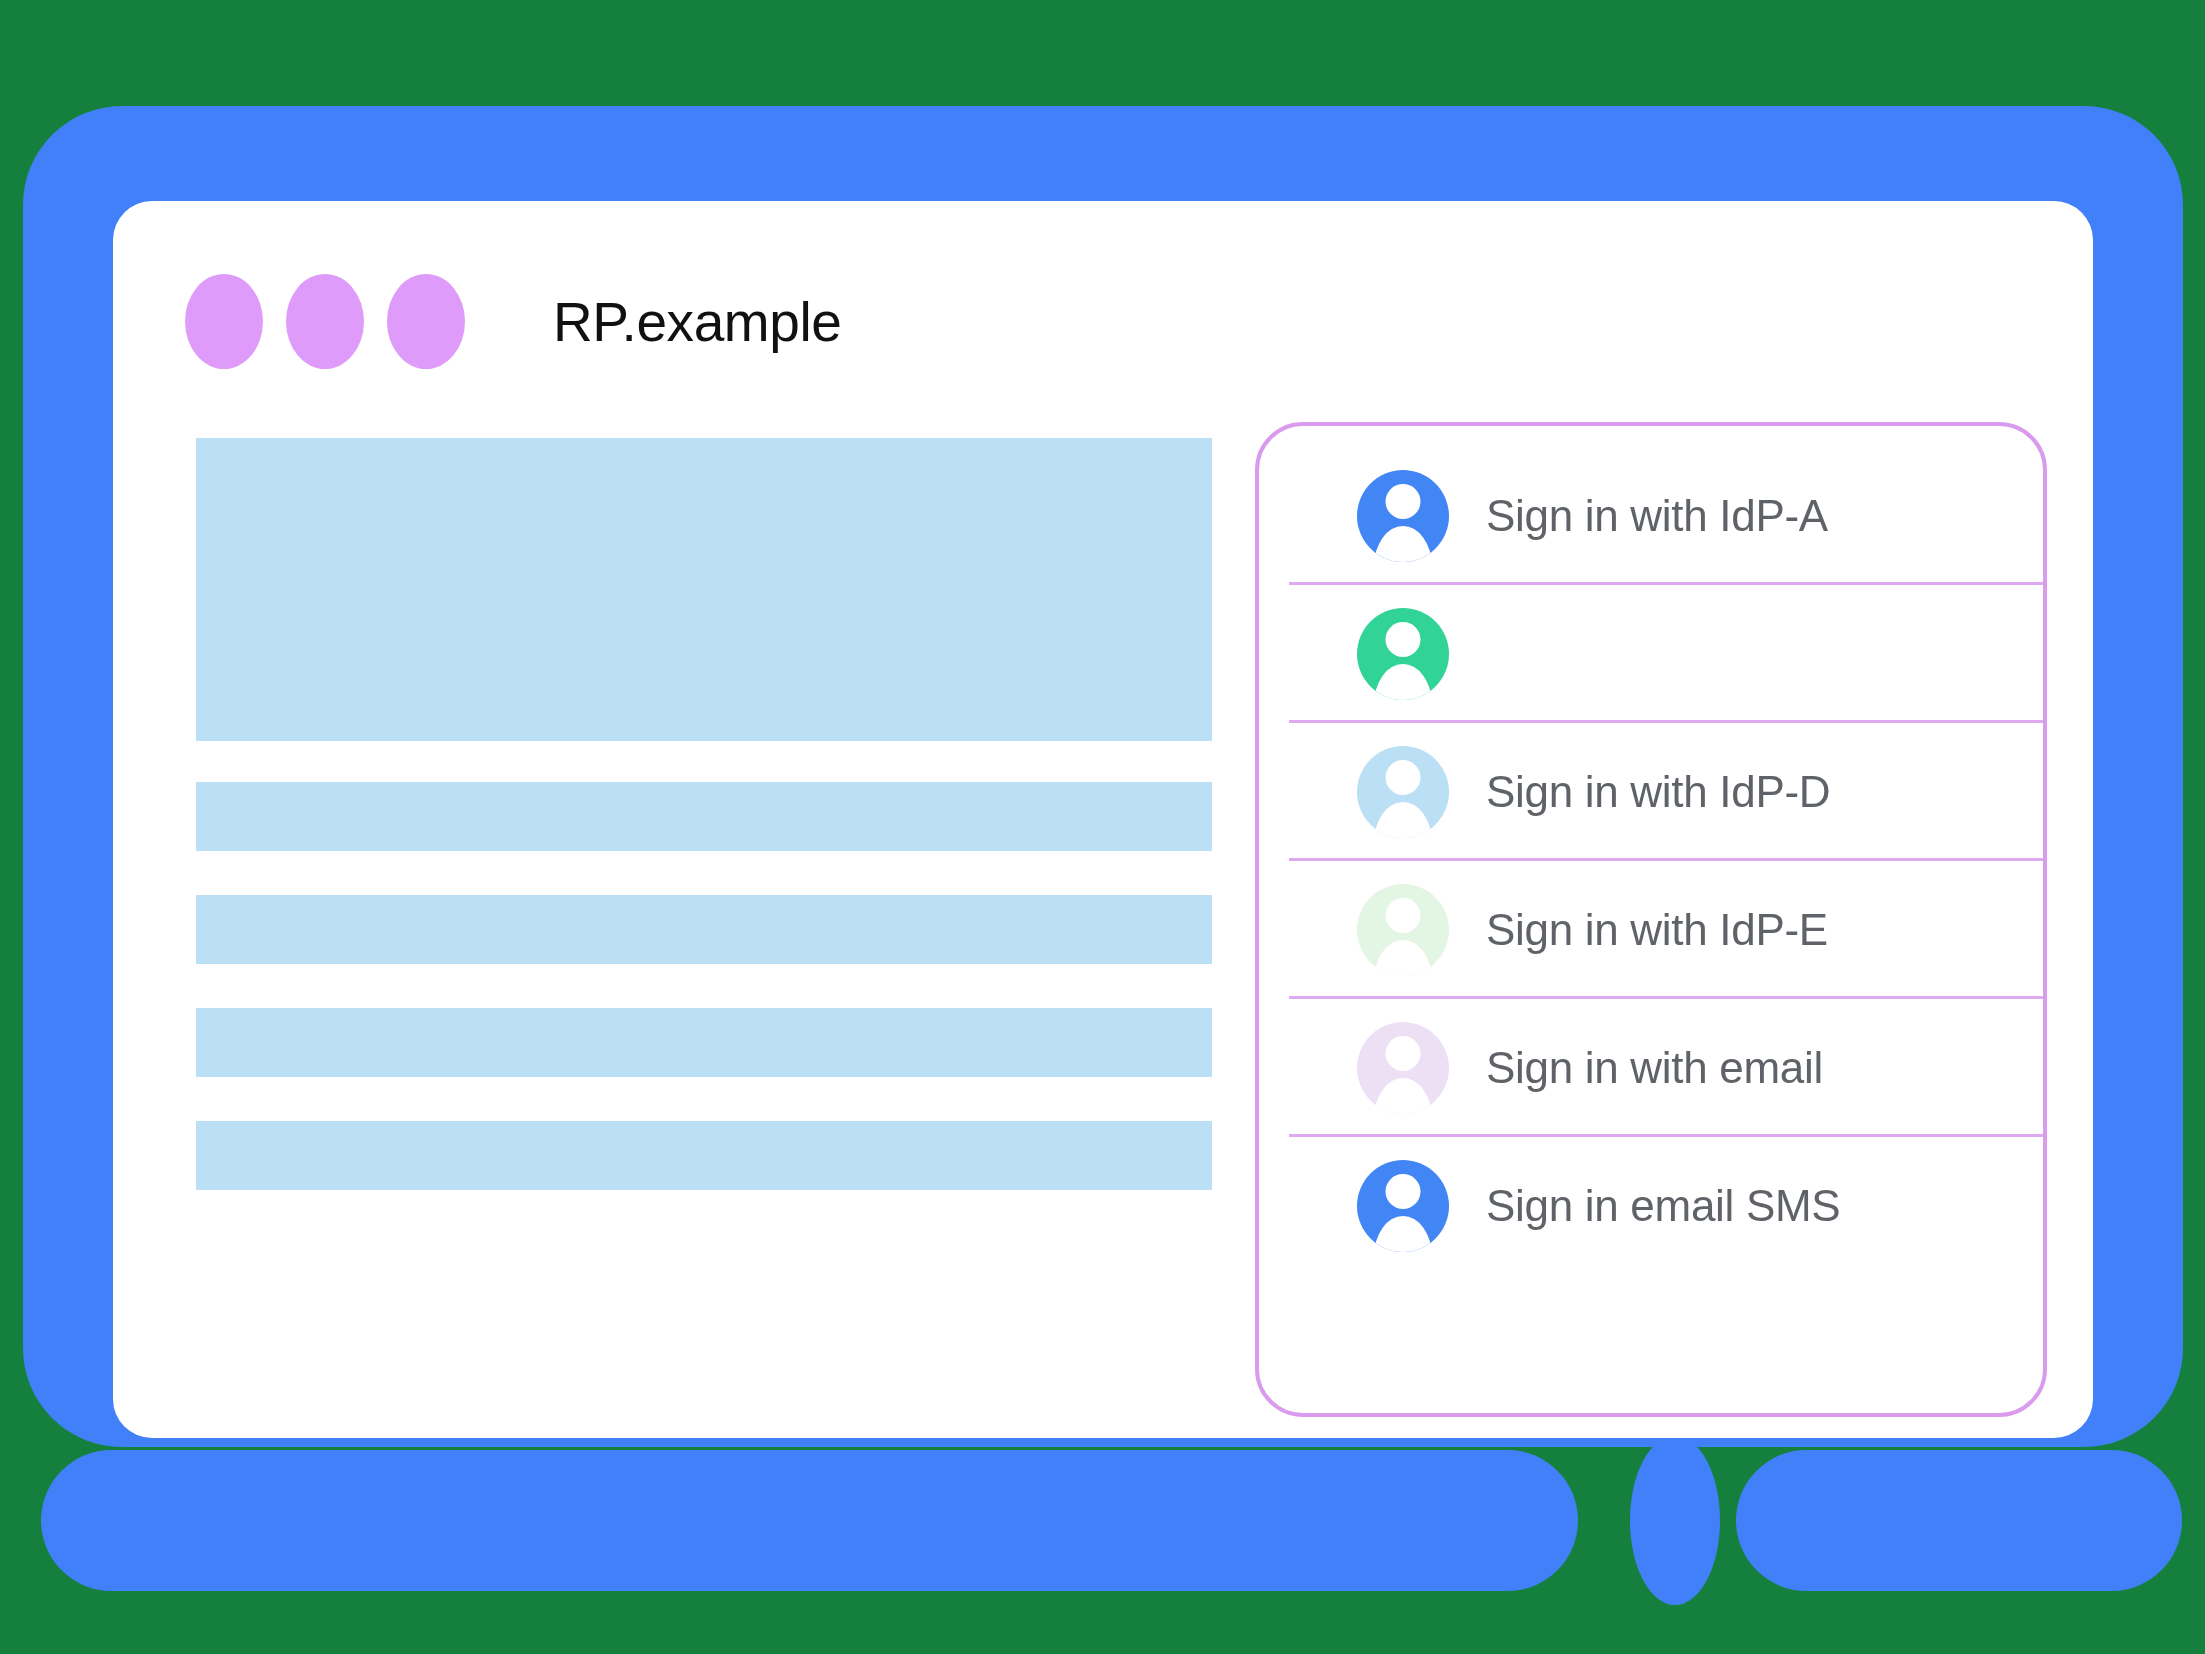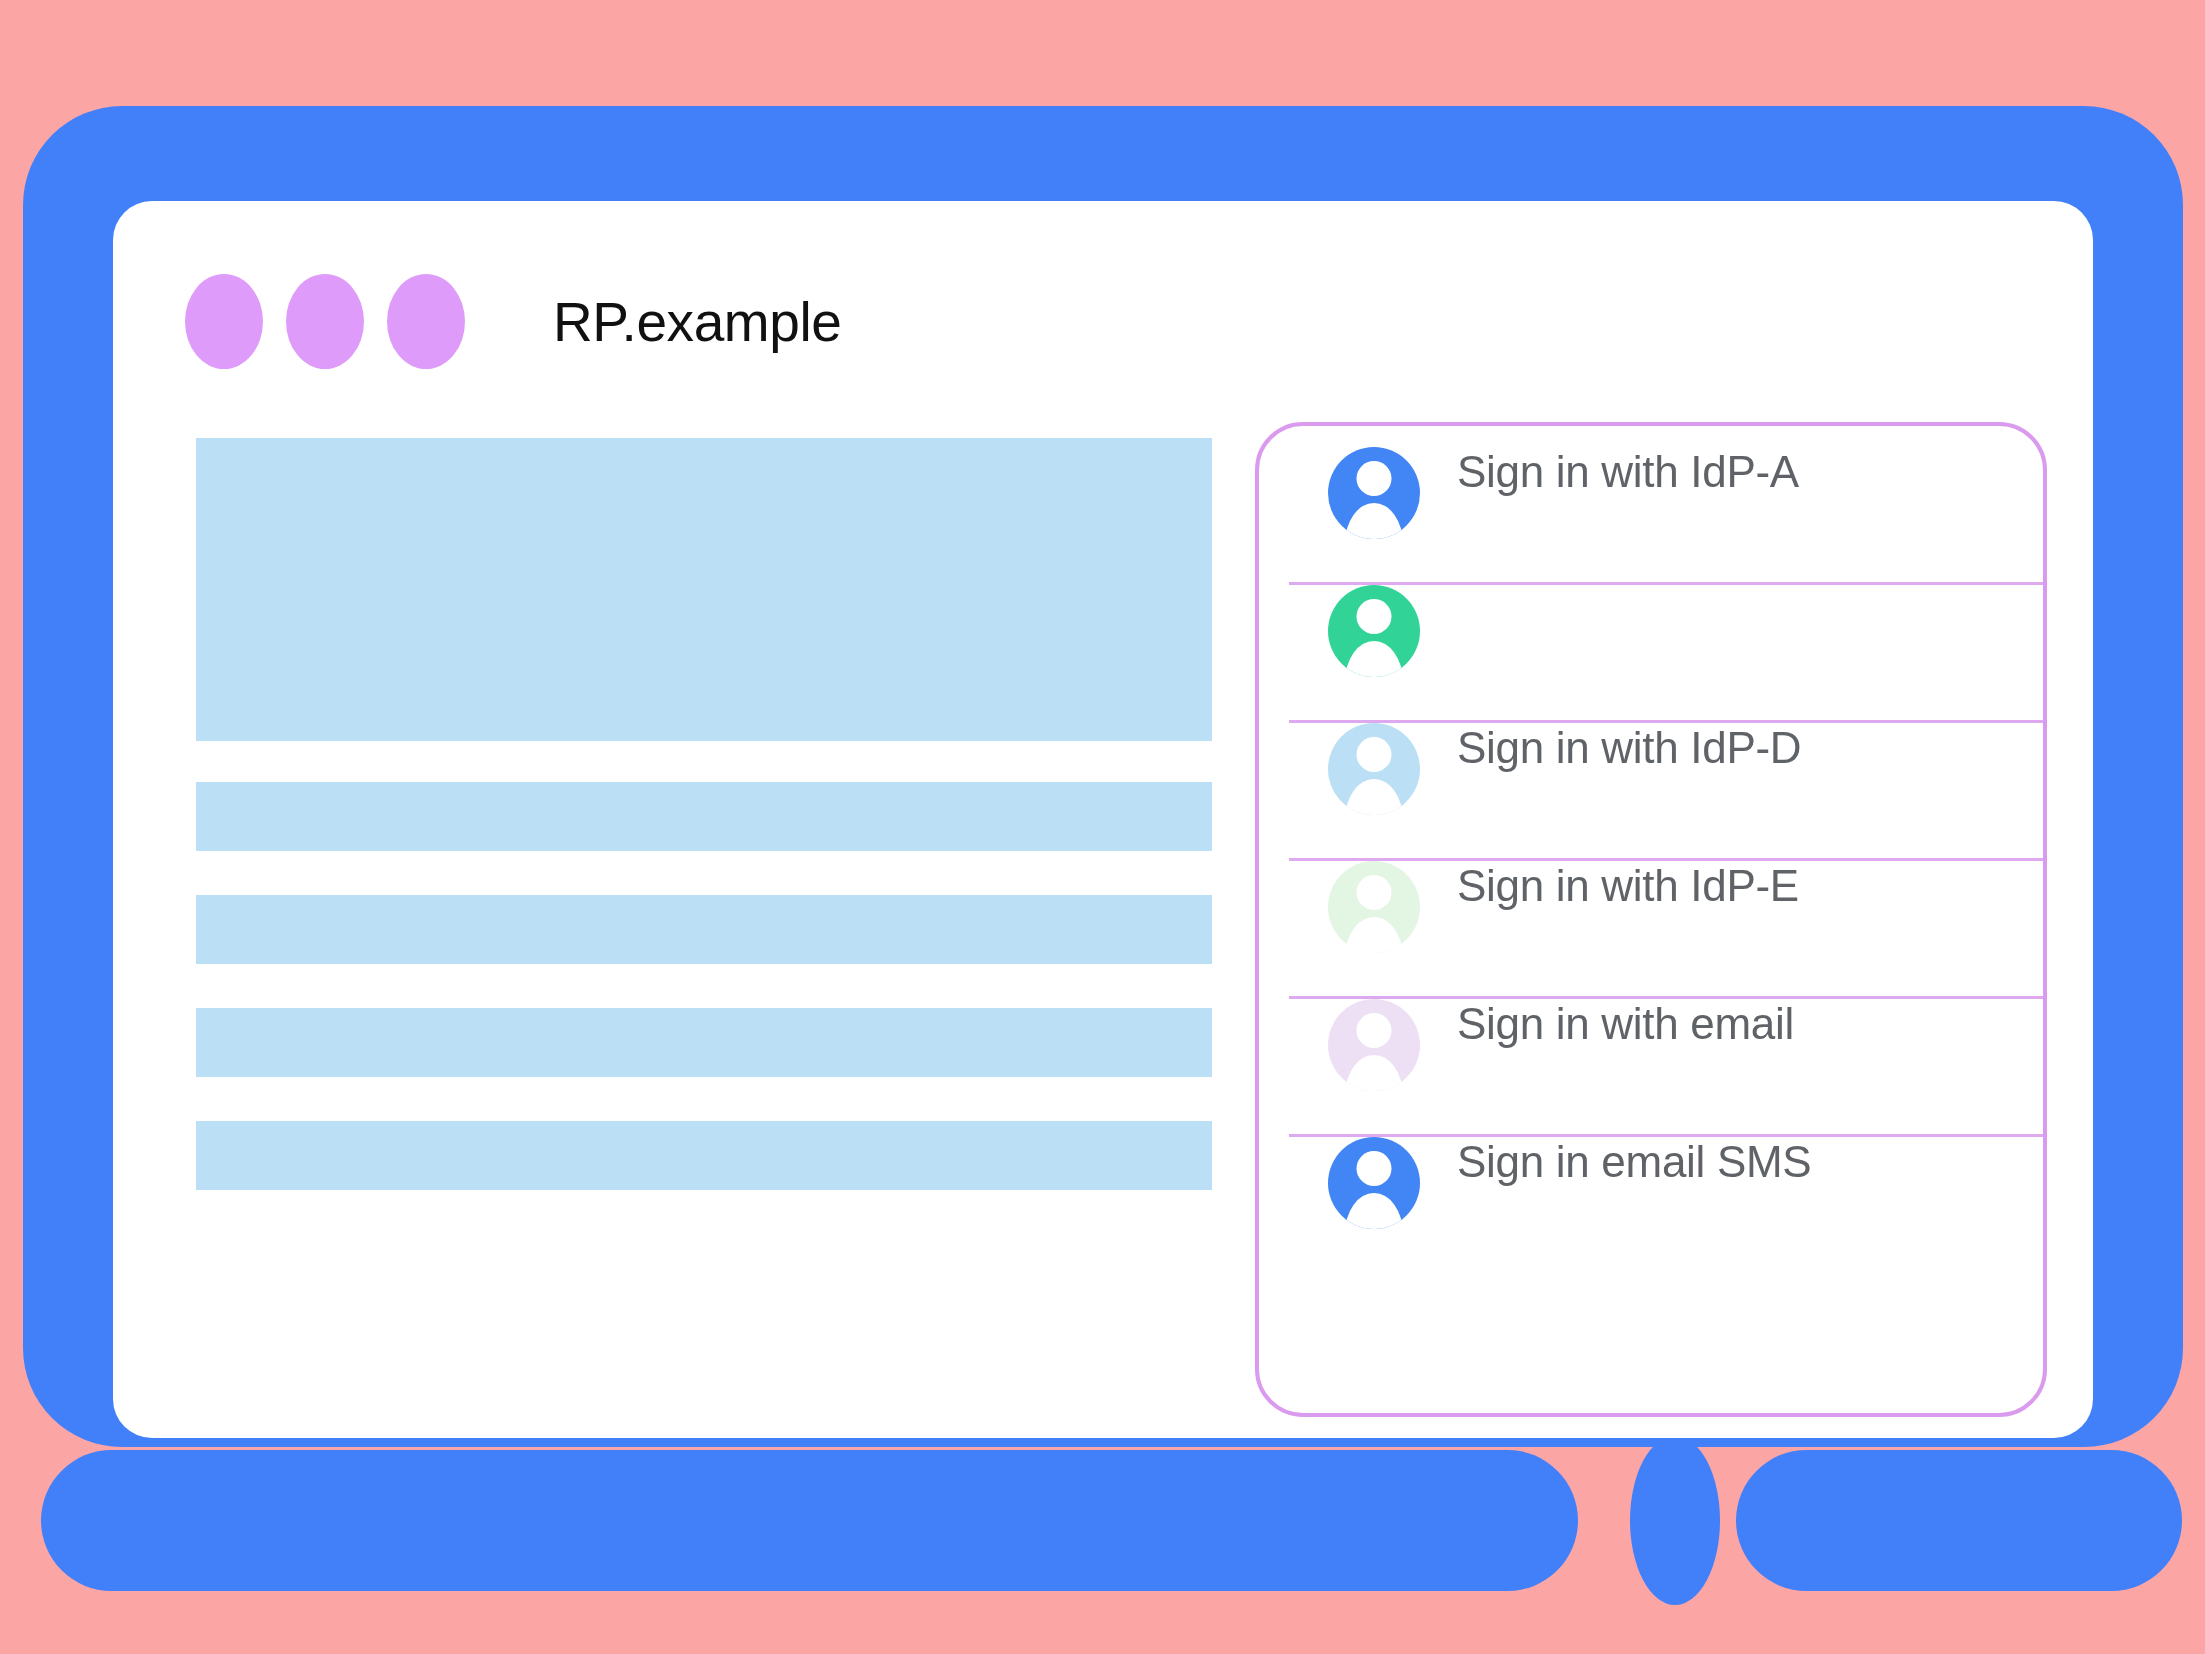--- a/index.html
+++ b/index.html
@@ -9,21 +9,21 @@
     height: 1654px;
     background: #ffffff;
     font-family: "Liberation Sans", sans-serif;
     overflow: hidden;
   }
 
   #stage {
     position: relative;
     width: 2206px;
     height: 1654px;
-    background: #fca5a5;
+    background: #15803d;
   }
 
   
   .device-frame {
     position: absolute;
     left: 23px;
     top: 106px;
     width: 2160px;
     height: 1341px;
     background: #4280FA;
@@ -125,23 +125,23 @@
   .chooser-list {
     position: absolute;
     left: 0;
     top: 21px;
     width: 100%;
   }
 
   .signin-row {
     position: relative;
     display: flex;
-    align-items: flex-start;
+    align-items: center;
     height: 138px;
-    padding-left: 69px;
+    padding-left: 98px;
     cursor: pointer;
   }
 
   .signin-row::after {
     content: "";
     position: absolute;
     left: 30px;
     right: 0;
     bottom: 0;
     height: 2.6px;

